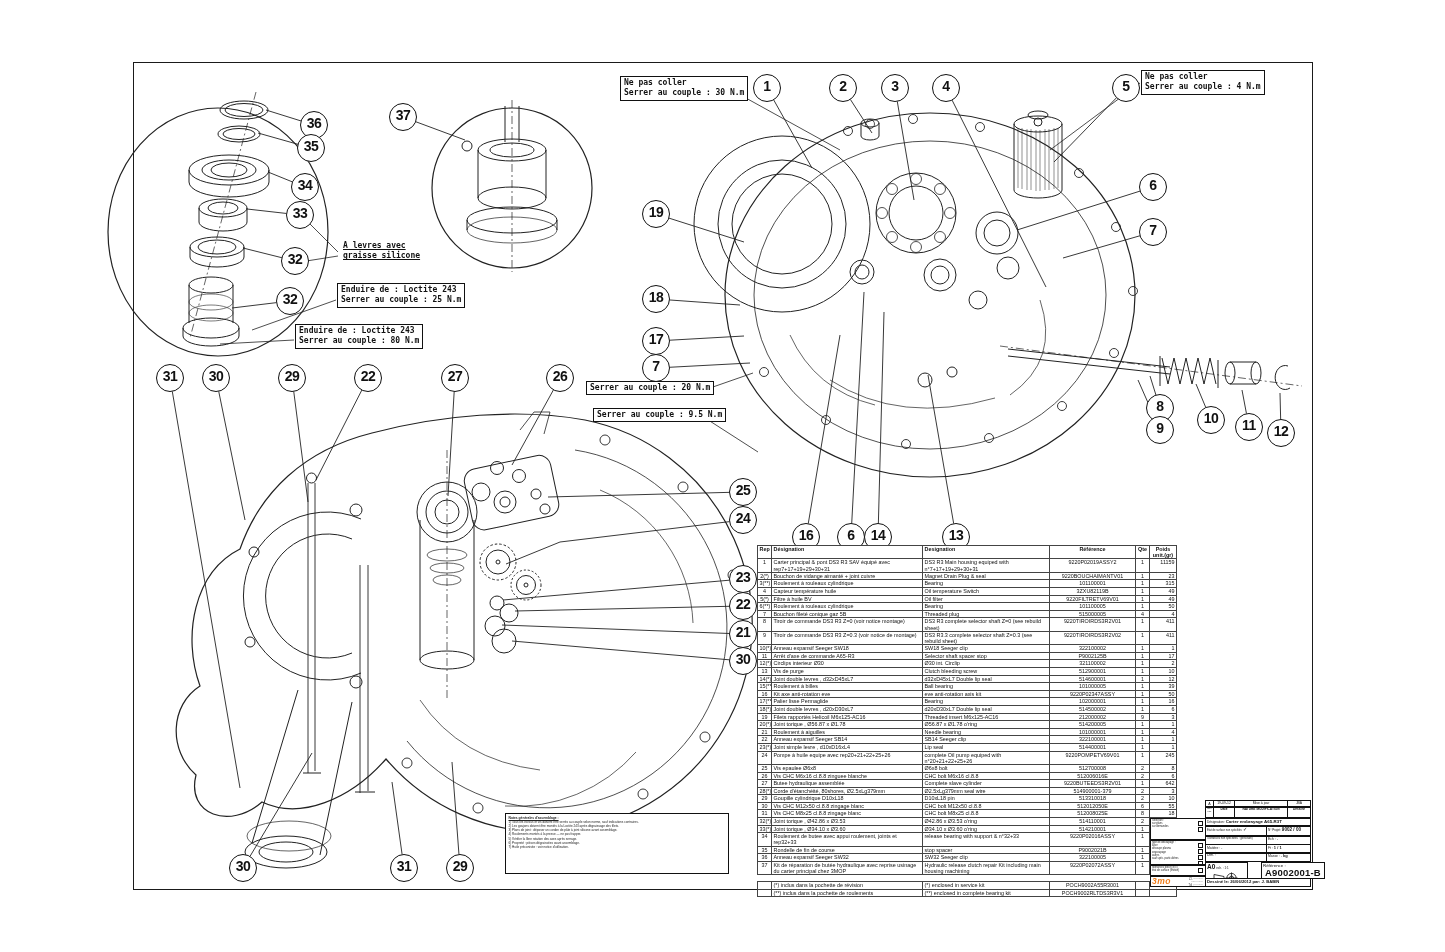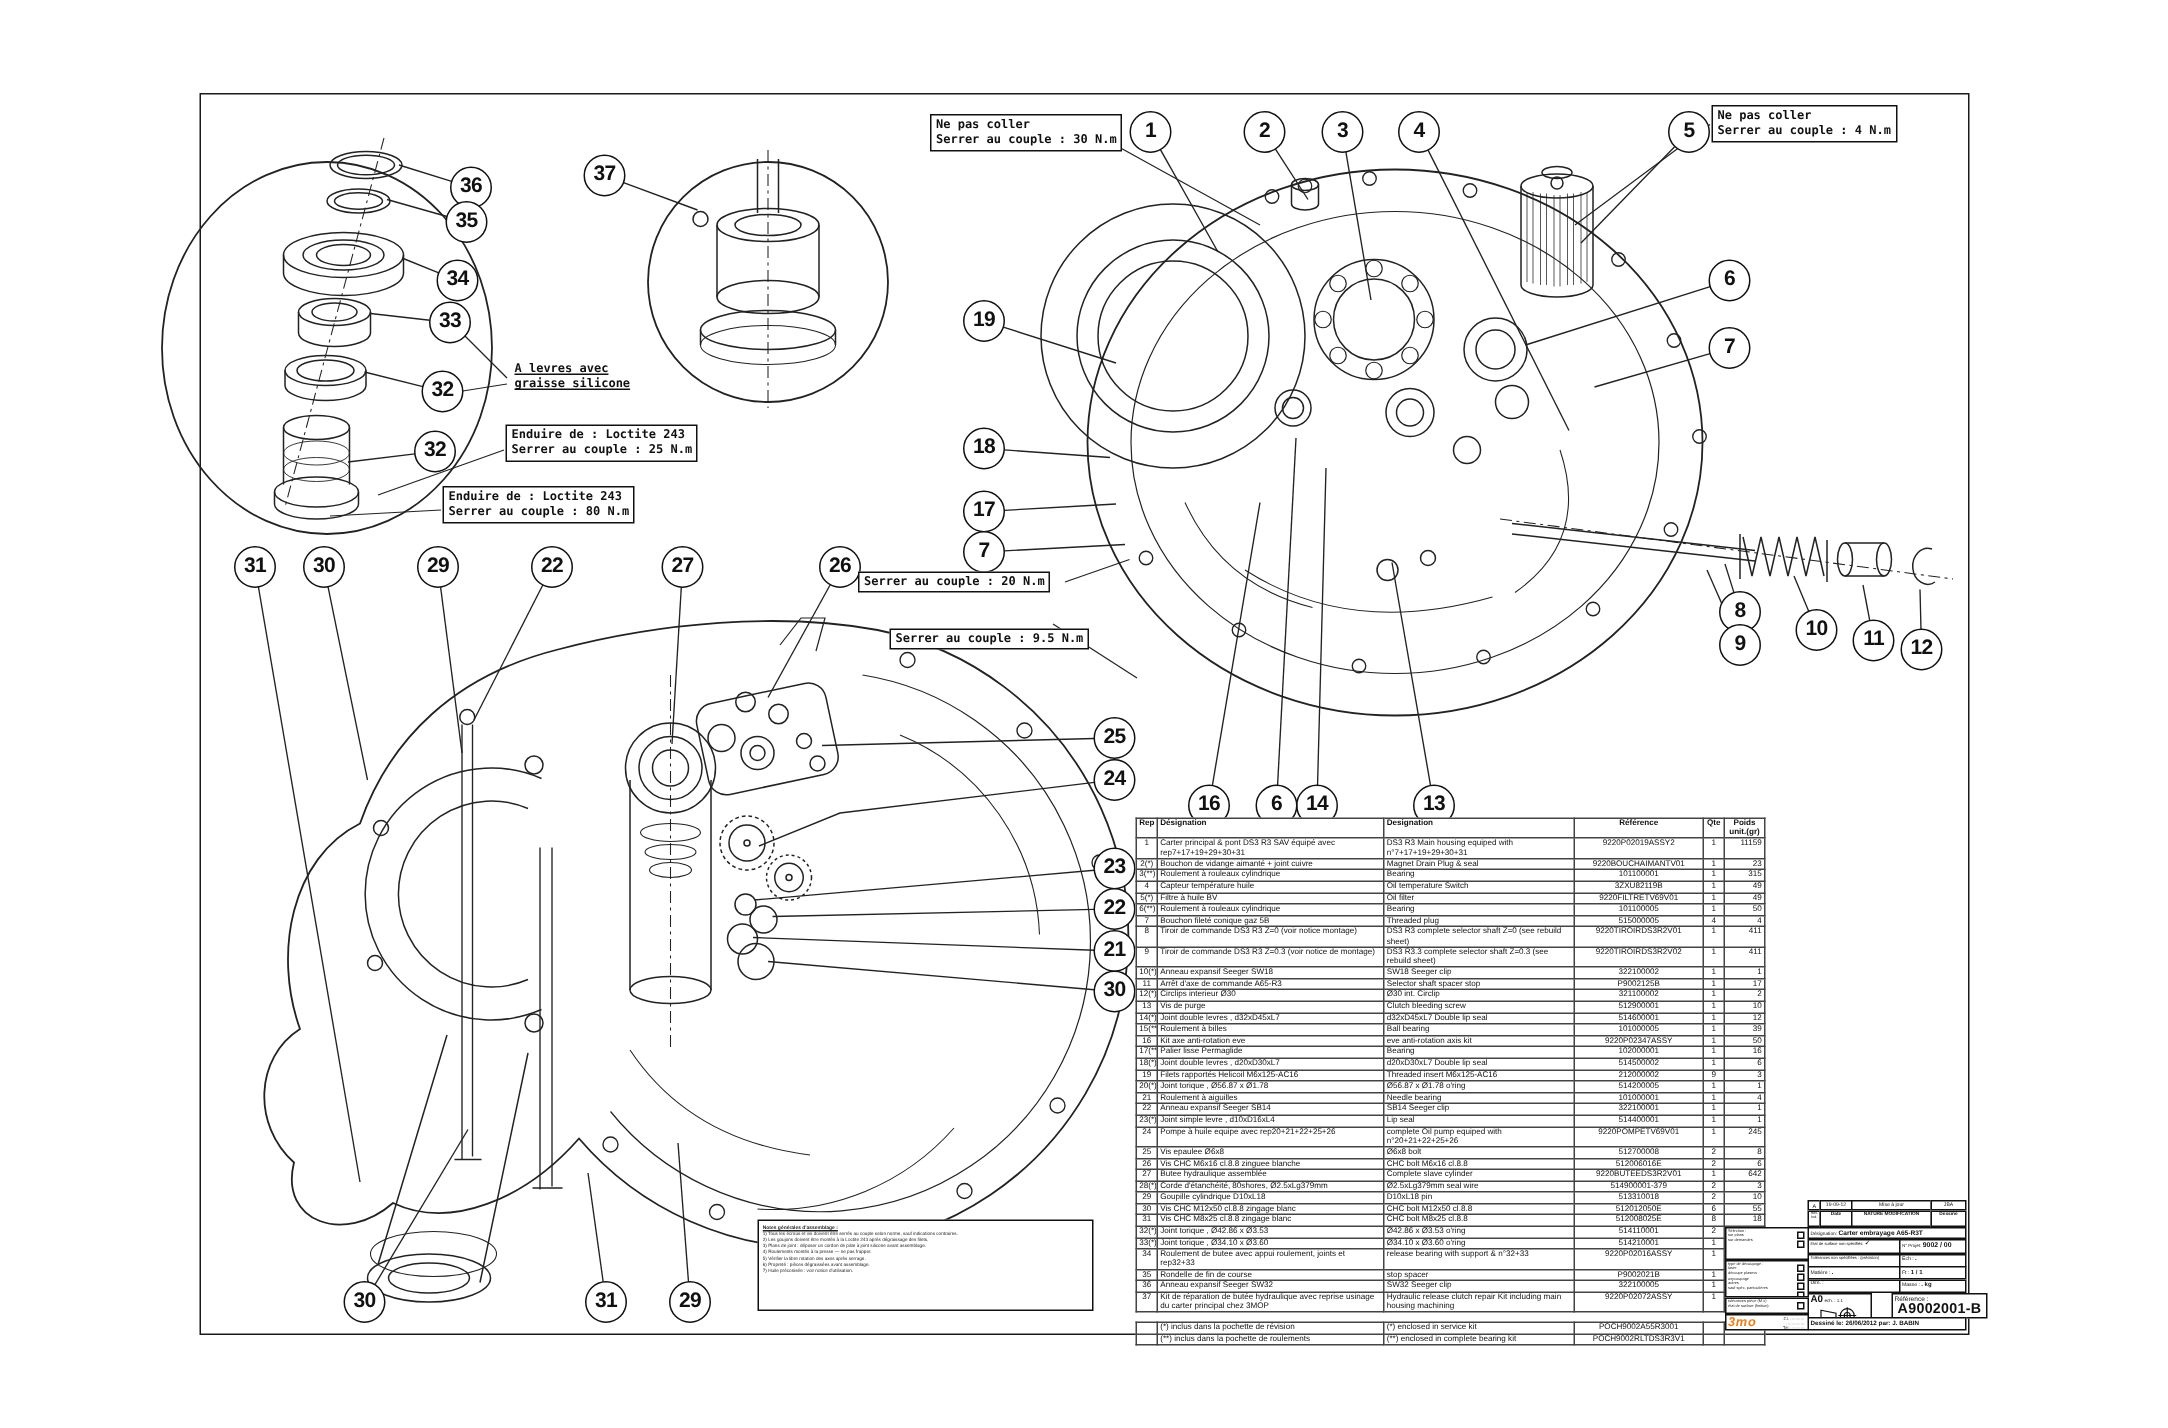--- a/index.html
+++ b/index.html
@@ -311,22 +311,22 @@
 
   <div id="noteslayer">
       <div class="note boxed" style="left: 620px; top: 76px;">Ne pas coller
 Serrer au couple : 30 N.m</div>
       <div class="note boxed" style="left: 1141px; top: 70px;">Ne pas coller
 Serrer au couple : 4 N.m</div>
       <div class="note boxed" style="left: 337px; top: 283px;">Enduire de : Loctite 243
 Serrer au couple : 25 N.m</div>
       <div class="note boxed" style="left: 295px; top: 324px;">Enduire de : Loctite 243
 Serrer au couple : 80 N.m</div>
-      <div class="note boxed" style="left: 572px; top: 381px;">Serrer au couple : 20 N.m</div>
-      <div class="note boxed" style="left: 593px; top: 408px; margin-top: 11px;">Serrer au couple : 9.5 N.m</div>
+      <div class="note boxed" style="left: 586px; top: 381px;">Serrer au couple : 20 N.m</div>
+      <div class="note boxed" style="left: 593px; top: 408px;">Serrer au couple : 9.5 N.m</div>
       <div class="note ul" style="left: 340px; top: 240px;">A levres avec
 graisse silicone</div>
     </div>
 
   <table id="bom">
     <colgroup>
         <col style="width:14px">
         <col style="width:151px">
         <col style="width:127px">
         <col style="width:86px">

